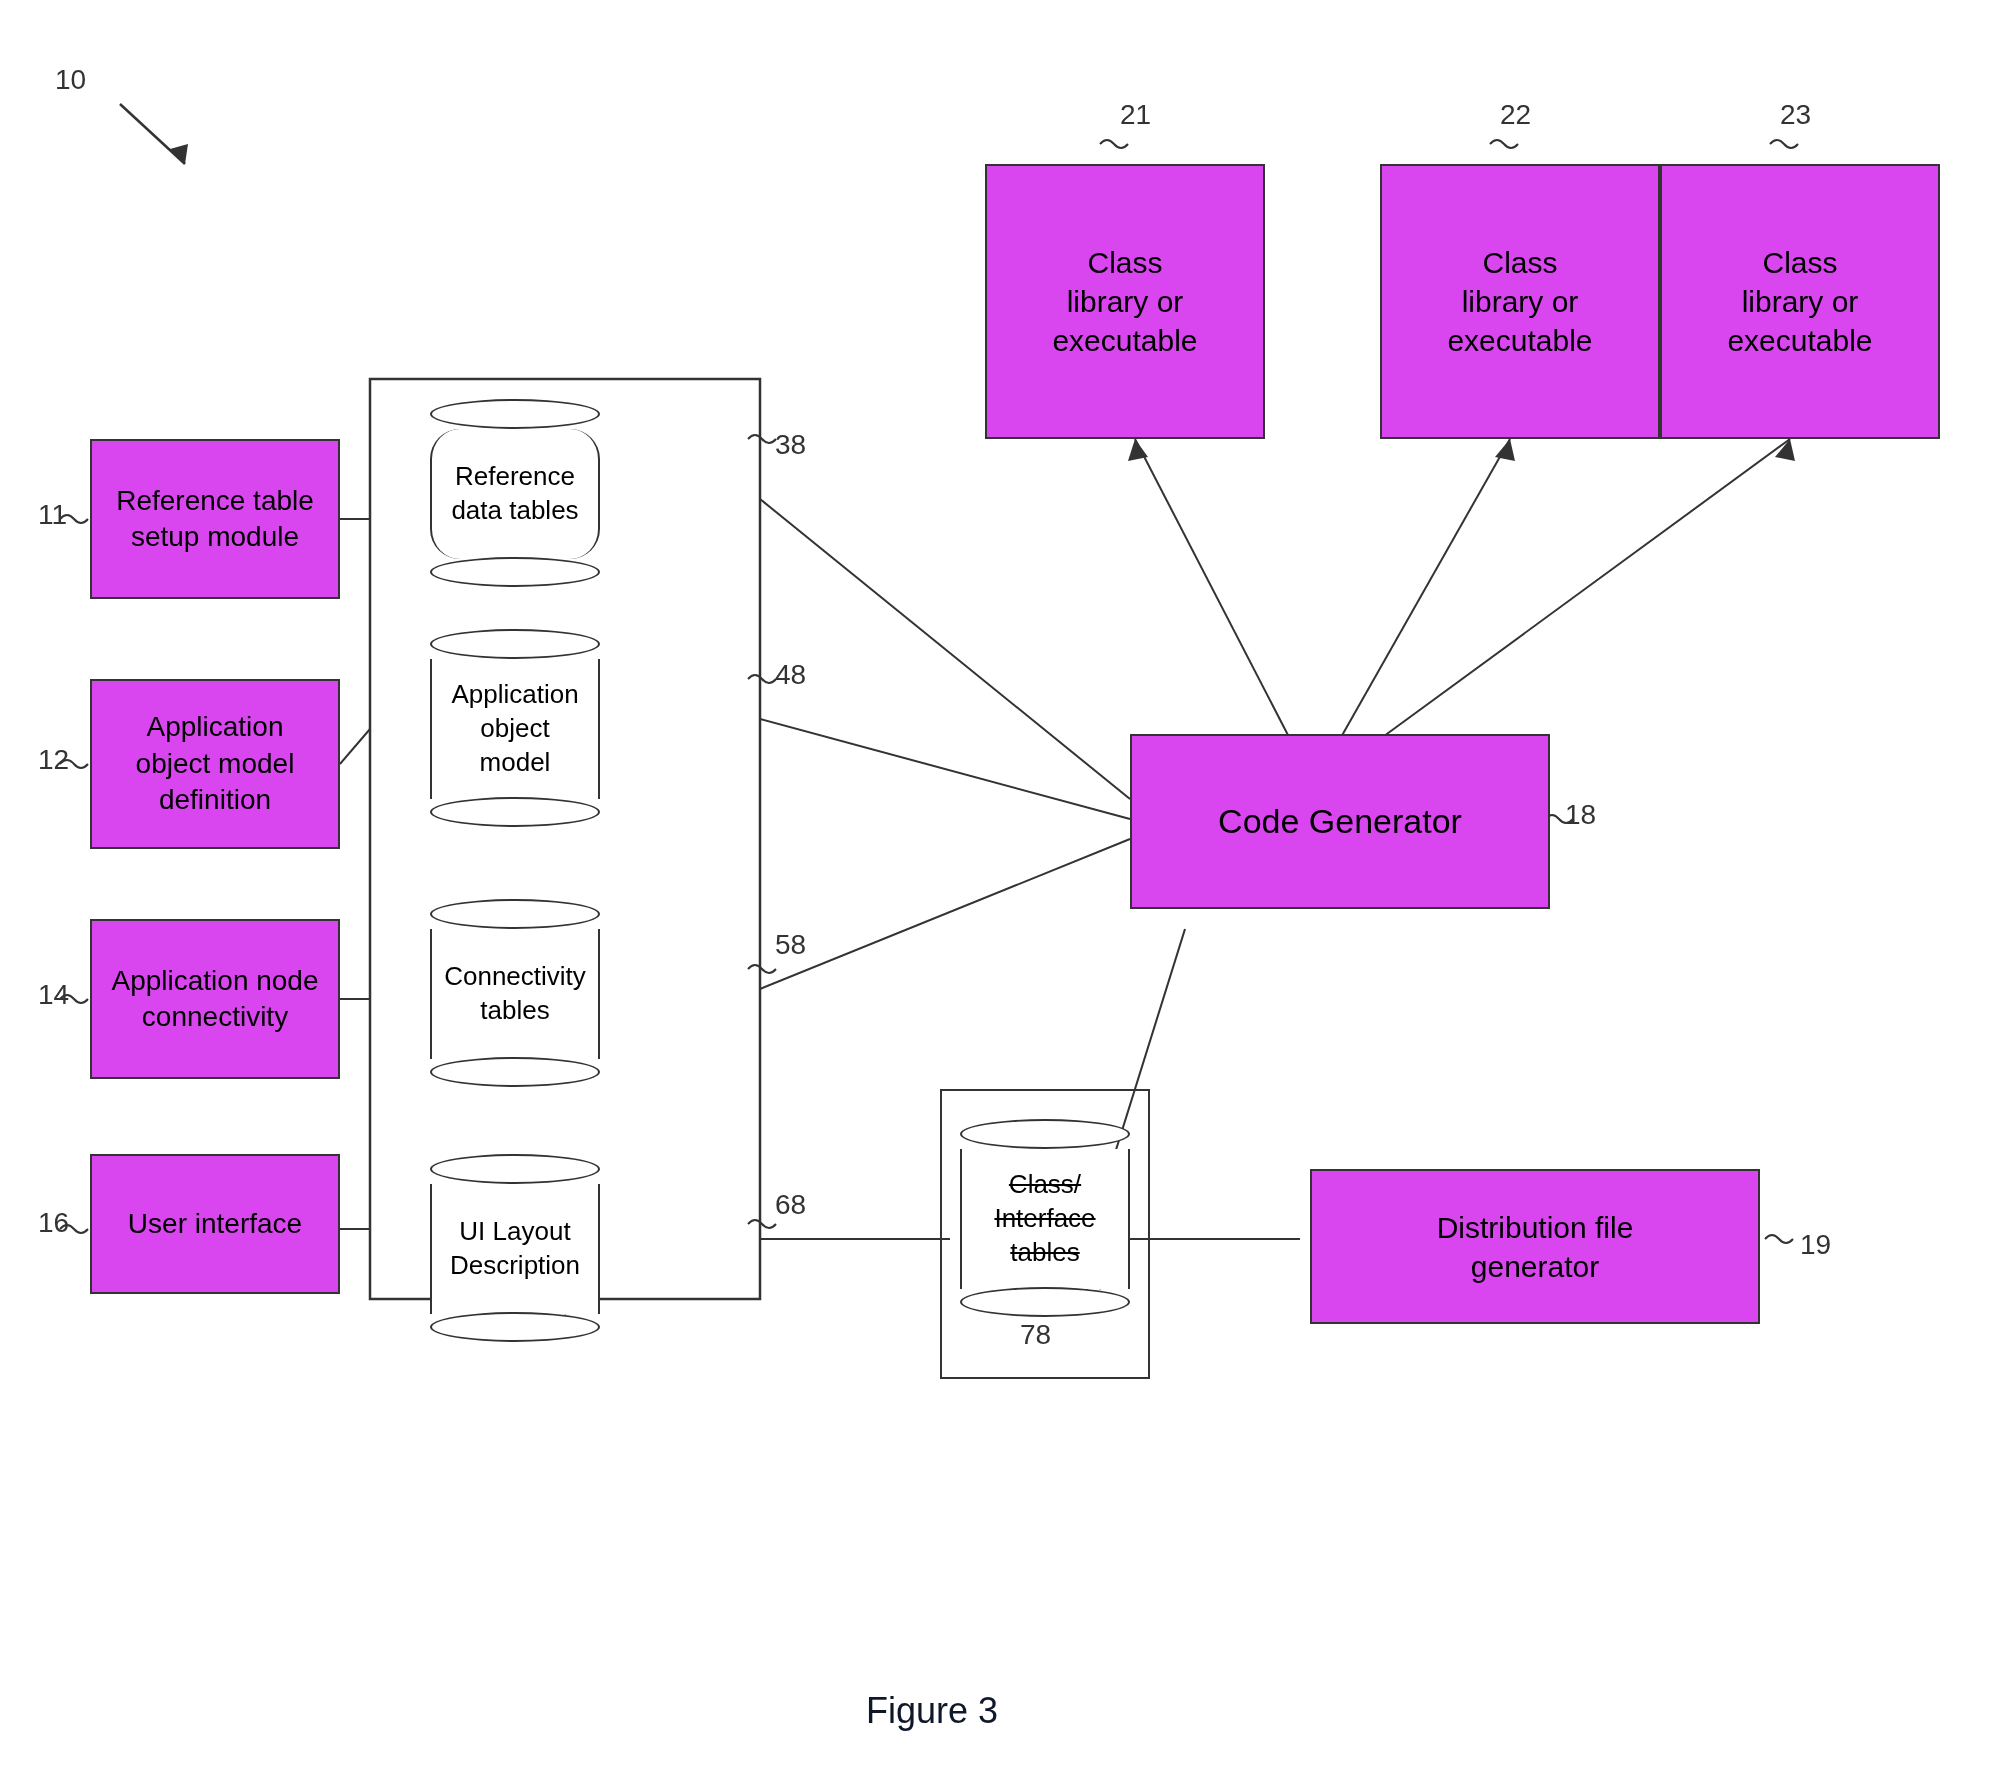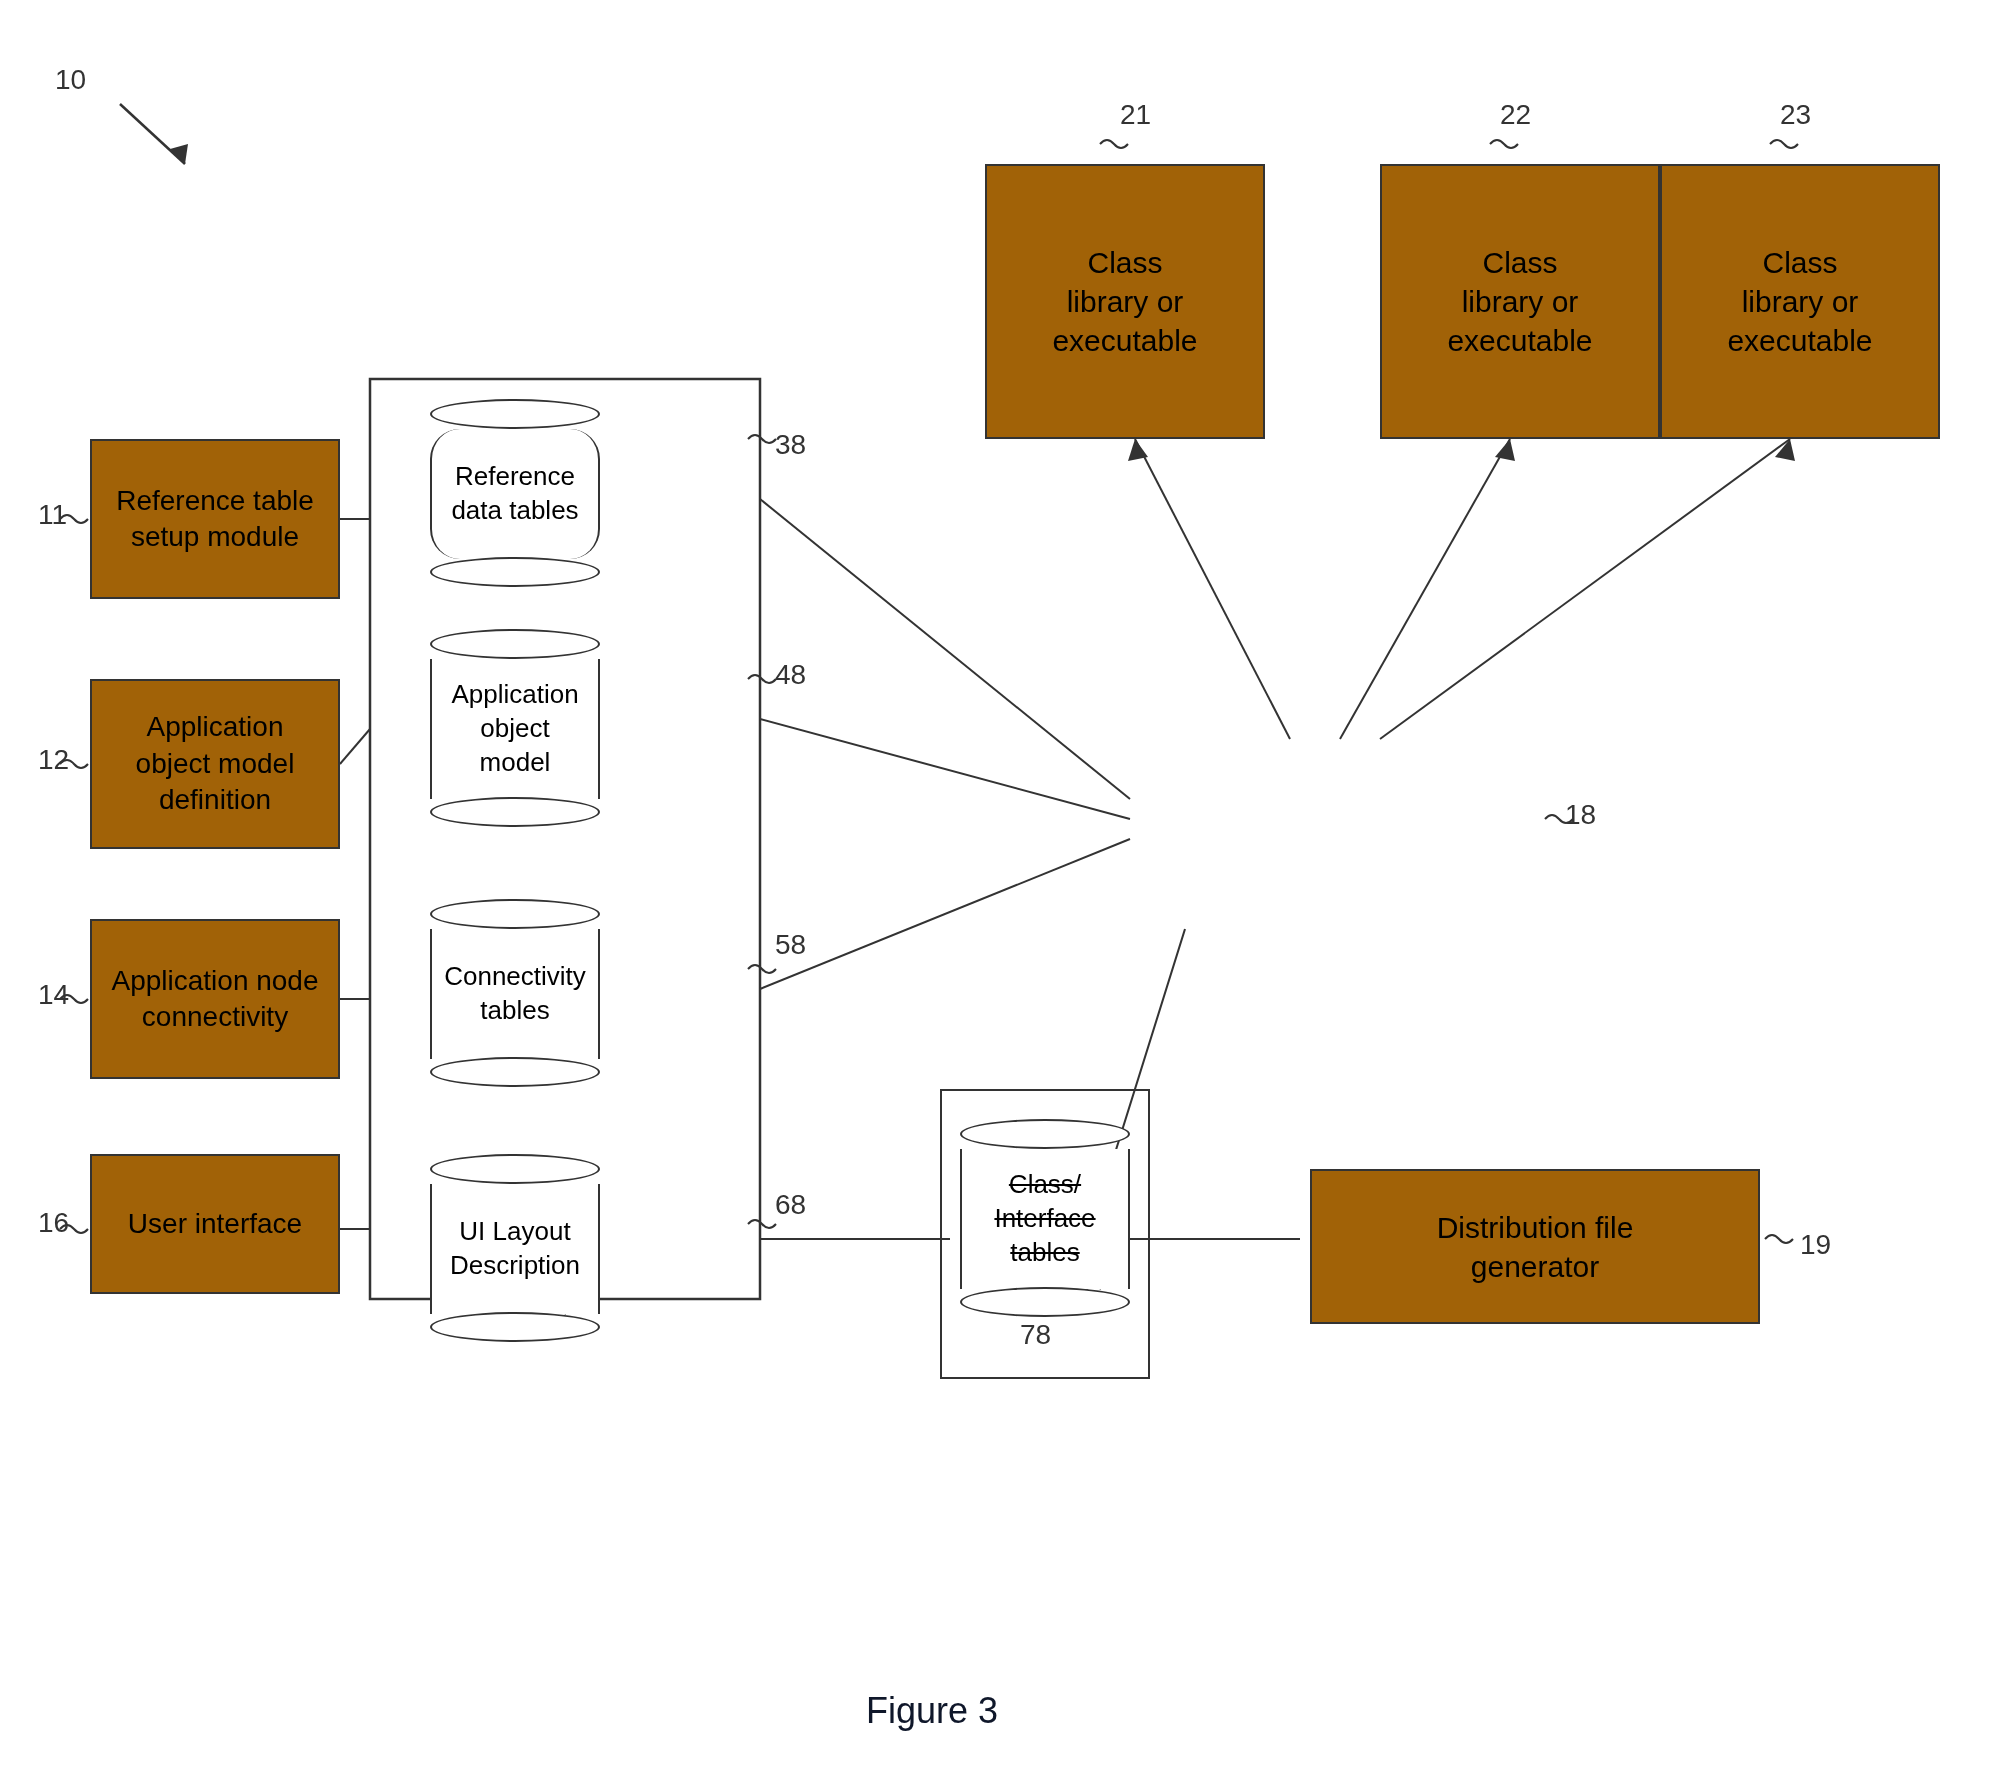--- a/index.html
+++ b/index.html
@@ -14,21 +14,21 @@
     .diagram-container {
       position: absolute;
       top: 9px; left: 0;
       width: 1864px;
       height: 1783px;
     }
     
     .box {
       position: absolute;
       border: 2px solid #333;
-      background: #a16207;
+      background: #d946ef;
       display: flex;
       align-items: center;
       justify-content: center;
       text-align: center;
       font-size: 28px;
       line-height: 1.3;
       padding: 10px;
     }
     
     .cylinder {
@@ -236,20 +236,23 @@
     <div class="cylinder-top"></div>
     <div class="cylinder-body" style="height:140px;">
       <span class="cylinder-text" style="text-decoration: line-through;">Class/<br>Interface<br>tables</span>
     </div>
     <div class="cylinder-bottom"></div>
   </div>
 
   <div style="position:absolute; left:940px; top:1080px; width:210px; height:290px; border:2px solid #333;"></div>
   <div class="label" style="top:1310px; left:1020px;">78</div>
 
+  <div class="box" style="left:1130px; top:725px; width:420px; height:175px; font-size:34px;">
+    <span>Code Generator</span>
+  </div>
   <div class="label" style="top:790px; left:1565px;">18</div>
 
   <div class="box" style="left:1310px; top:1160px; width:450px; height:155px; font-size:30px;">
     <span>Distribution file<br>generator</span>
   </div>
   <div class="label" style="top:1220px; left:1800px;">19</div>
 
   <div class="label" style="top:90px; left:1120px;">21</div>
   <div class="box" style="left:985px; top:155px; width:280px; height:275px; font-size:30px;">
     <span>Class<br>library or<br>executable</span>

